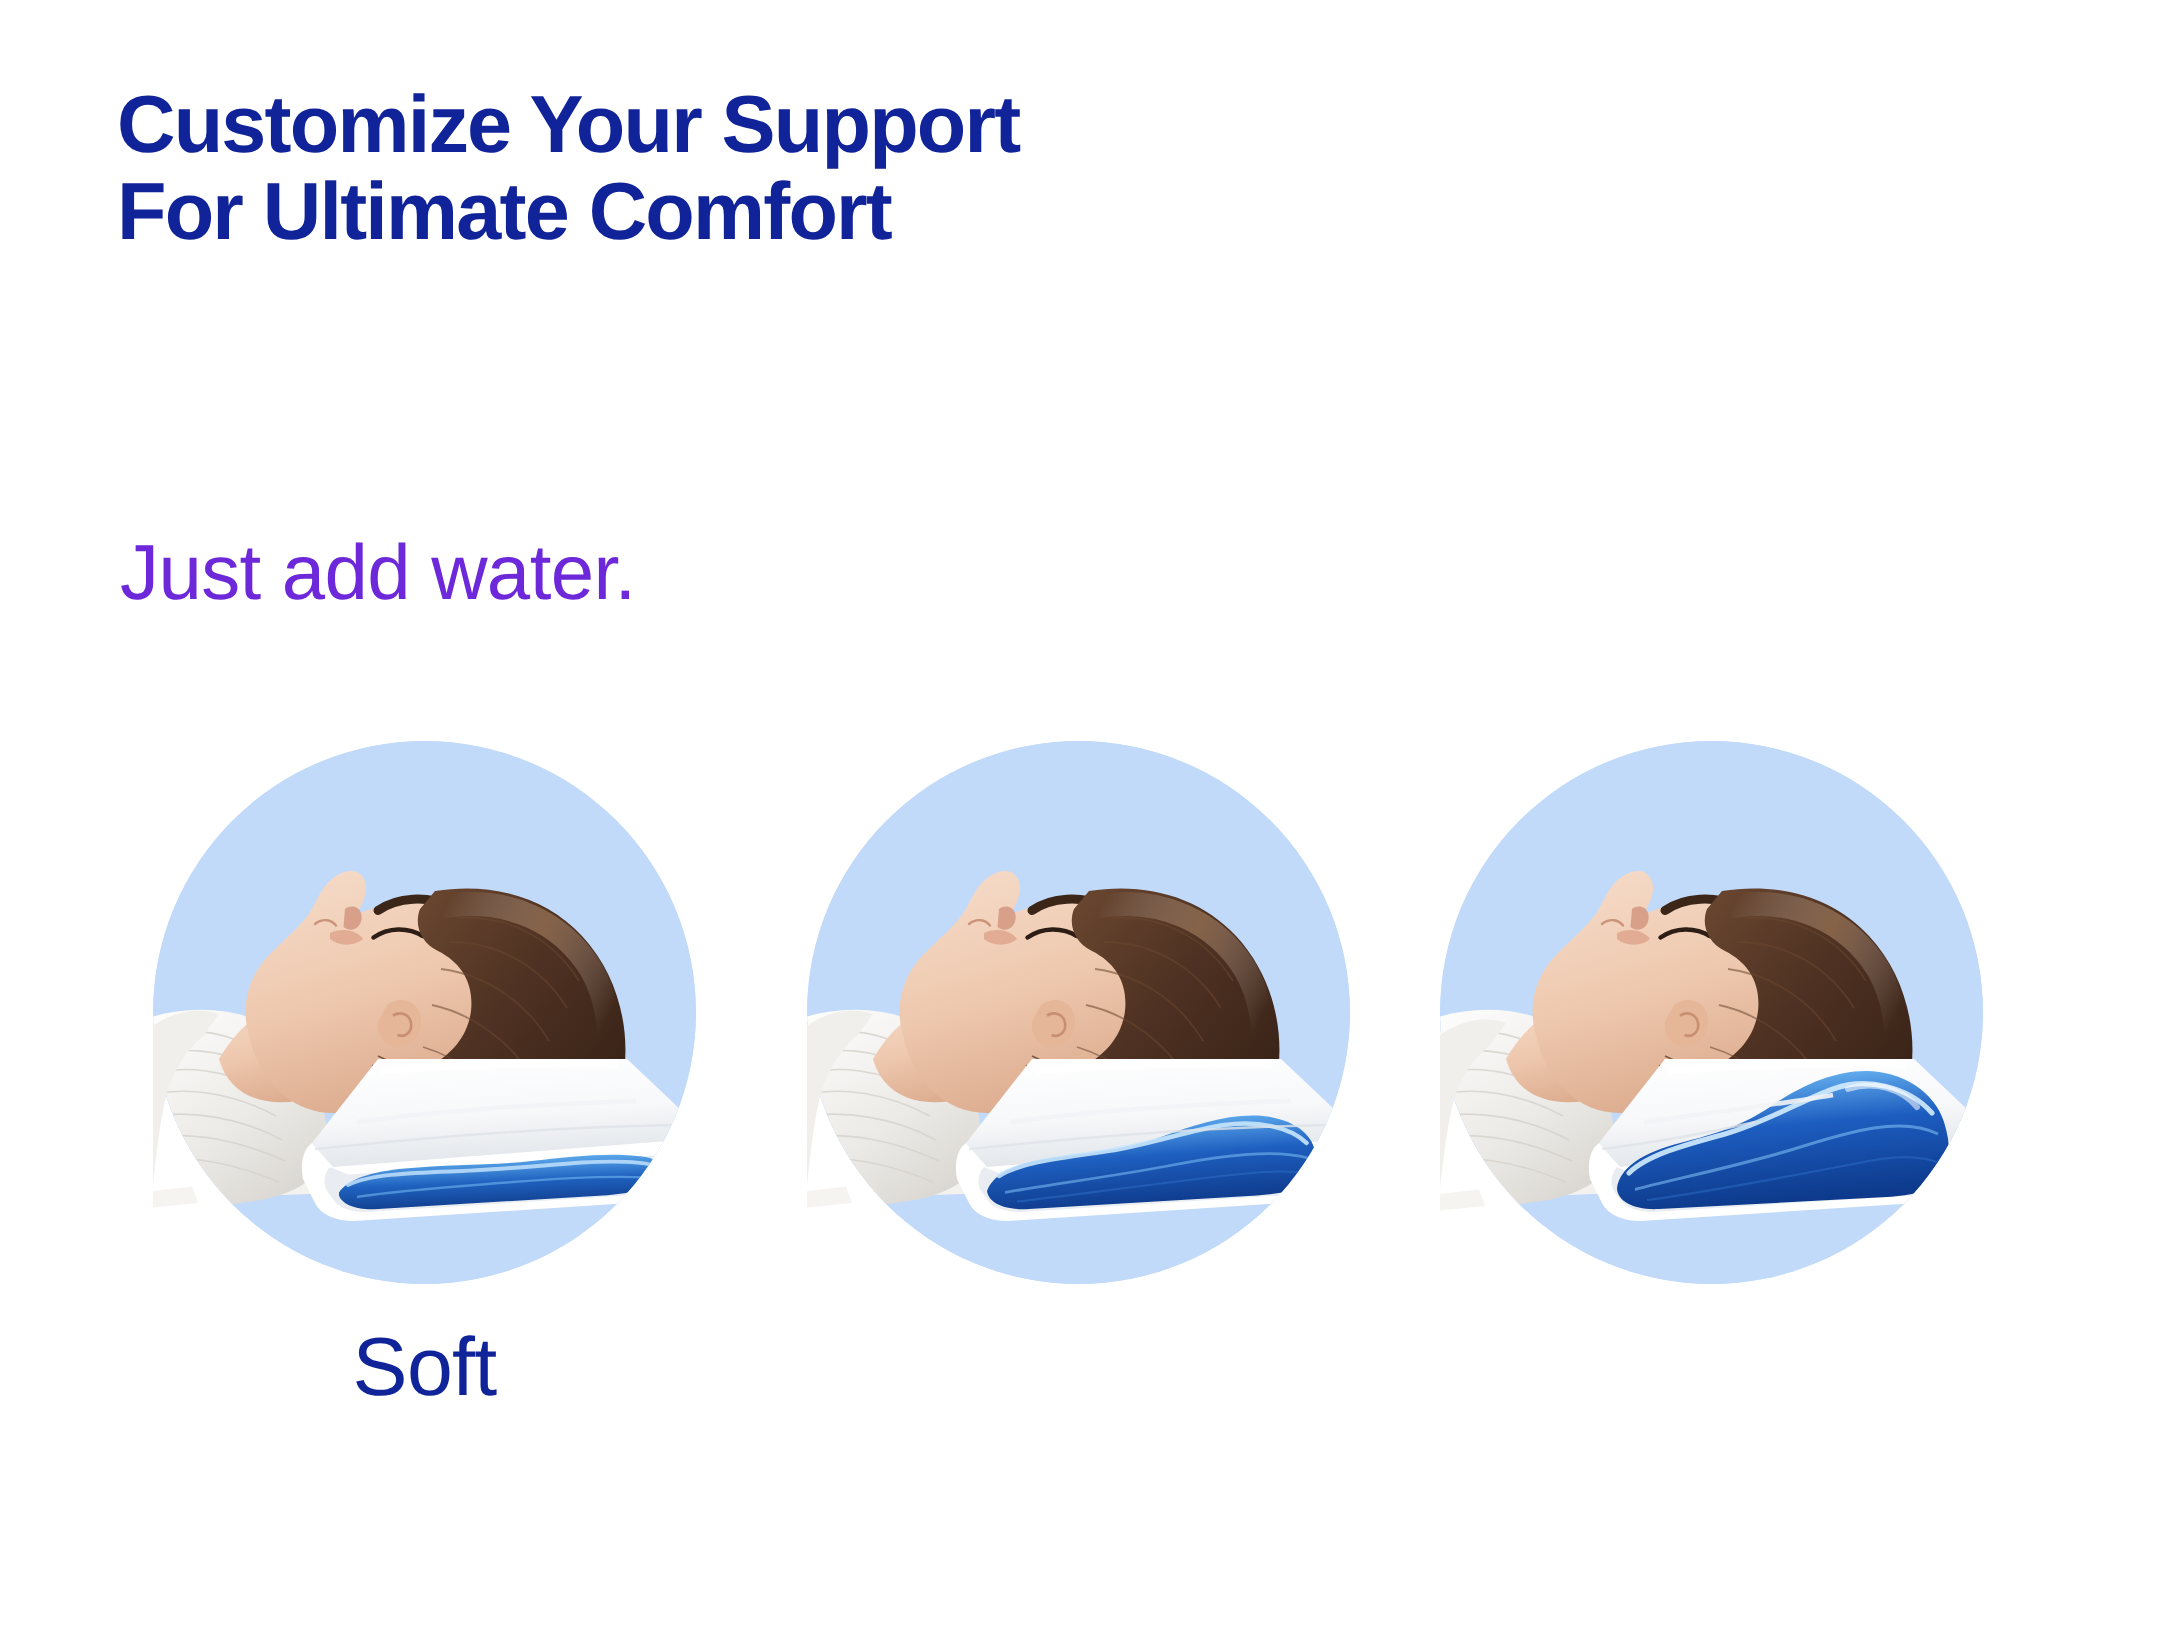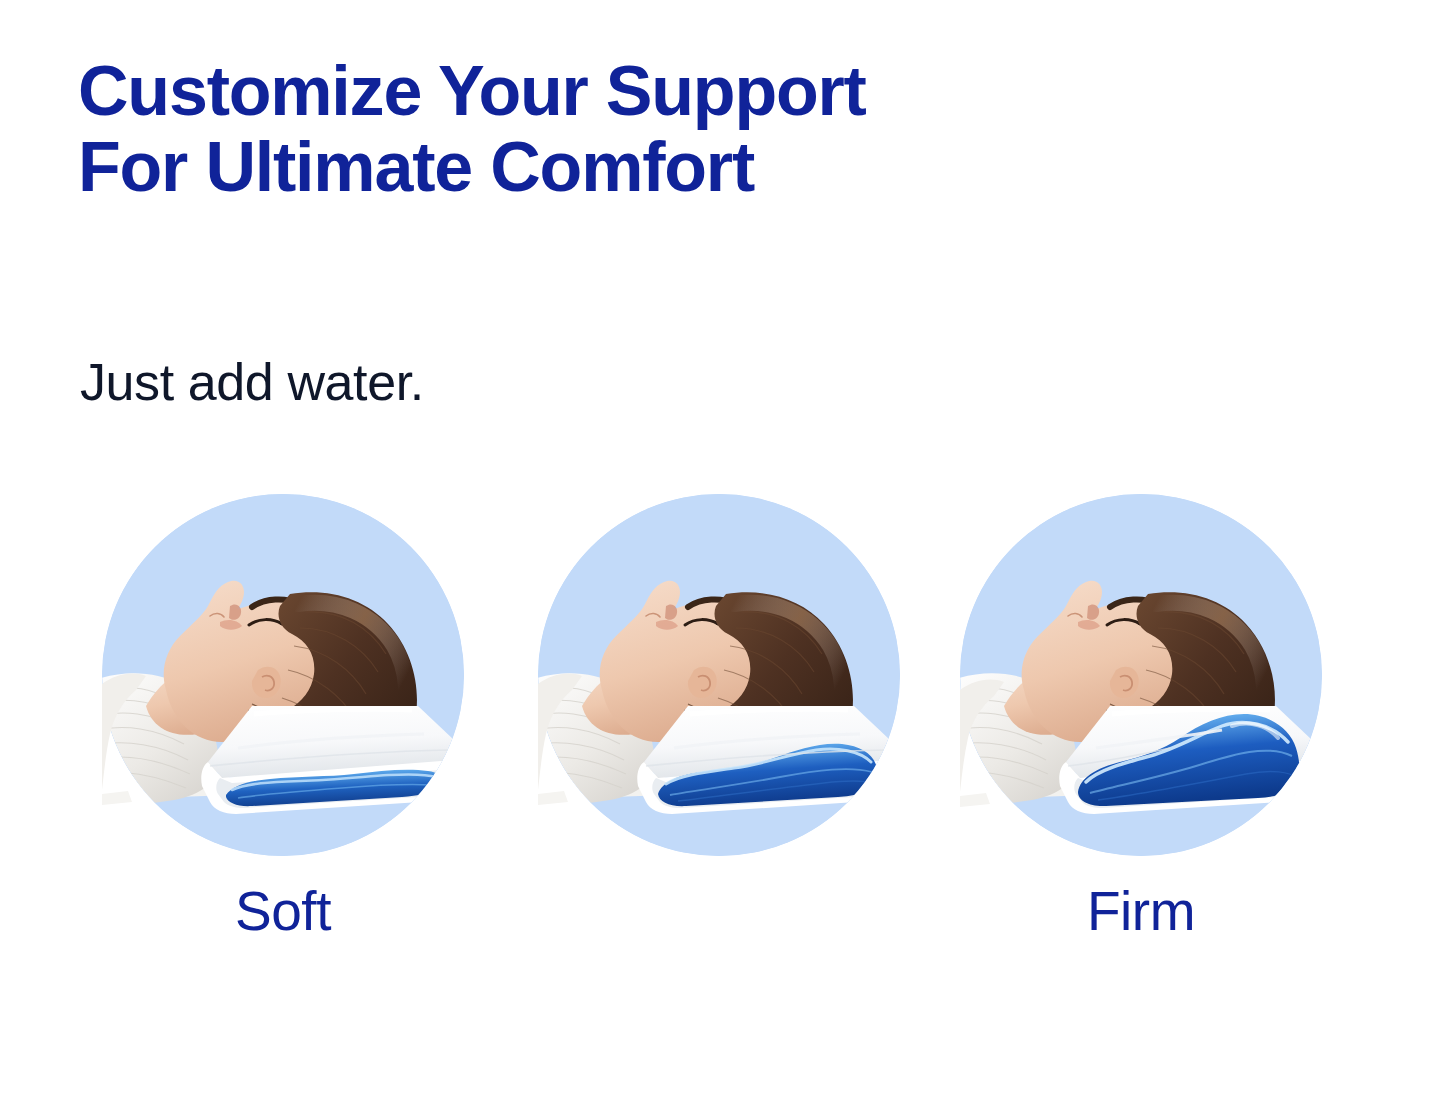--- a/index.html
+++ b/index.html
@@ -19,37 +19,37 @@
 
   
   .headline {
     position: absolute;
     left: 78px;
     top: 54px;
     width: 1120px;
     margin: 0;
     font-family: "Liberation Sans", sans-serif;
     font-weight: bold;
-    font-size: 70px;
+    font-size: 54px;
     line-height: 1.08;
     letter-spacing: -1.2px;
     color: #102399;
     white-space: pre-line;
   }
   .subhead {
     position: absolute;
     left: 80px;
     top: 354px;
     margin: 0;
     font-family: "Liberation Sans", sans-serif;
     font-weight: normal;
     font-size: 52px;
     line-height: 1.1;
     letter-spacing: -0.4px;
-    color: #0f172a;
+    color: #6d28d9;
   }
 
   
   .options {
     position: absolute;
     left: 0;
     top: 494px;
     width: 1190px;
     height: 500px;
   }
@@ -543,16 +543,15 @@
     </div>
 
     <div class="overflow-layer">
       <svg width="362" height="362" viewBox="0 0 362 362">
         <path d="M0 196 C14 186 30 183 44 188 L34 202 C22 212 12 226 8 244
                  C4 262 2 280 0 298 Z" fill="#f1efeb"></path>
         <path d="M0 302 L26 299 L30 310 L0 313 Z" fill="#f5f4f1"></path>
       </svg>
     </div>
 
-    <div class="option-label">Firm</div>
   </div>
 
 </div>
 
 </body></html>

